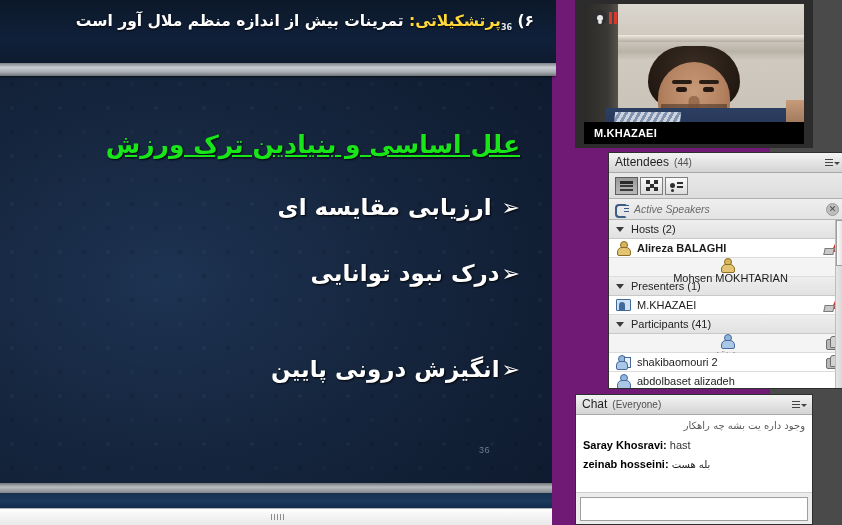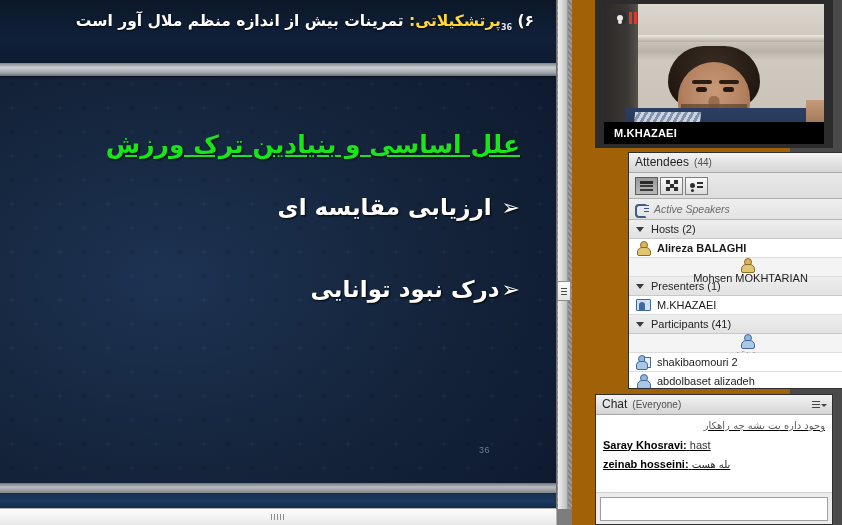--- a/index.html
+++ b/index.html
@@ -72,21 +72,21 @@
     position:absolute;right:36px;
     direction:rtl;
     font-family:"DejaVu Sans", sans-serif;
     font-size:23px;font-weight:bold;
     color:#ffffff;
     white-space:nowrap;
     text-shadow:1px 1px 2px rgba(0,0,0,.9);
   }
   .bullet .mark{font-size:22px;margin-left:2px;}
   #bullet-1{top:118px;}
-  #bullet-2{top:200px;}
+  #bullet-2{top:184px;}
   #bullet-3{top:280px;}
 
   .slide-pagenum{
     position:absolute;right:66px;bottom:54px;
     font-family:"Liberation Sans", sans-serif;
     font-size:9px;color:#6d7d91;letter-spacing:.5px;
   }
 
   .slide-footer-band{
     position:absolute;left:0;bottom:16px;width:100%;height:10px;
@@ -128,22 +128,22 @@
     border:1px solid #8d8d8d;border-radius:1px;
     display:flex;align-items:center;justify-content:center;
   }
   #collapse-handle .lines{
     width:6px;height:7px;
     background:repeating-linear-gradient(180deg,#4a4a4a 0 1px,transparent 1px 3px);
   }
 
   
   #right-col{
-    position:absolute;left:572px;top:0;width:218px;height:525px;
-    background:#a16207;
+    position:absolute;left:552px;top:0;width:218px;height:525px;
+    background:#701a75;
   }
   .pod{
     position:absolute;left:23px;width:238px;
     background:#ececec;
     border:1px solid #2e2e2e;
     box-sizing:border-box;
   }
   .pod-title{
     height:19px;line-height:19px;
     background:linear-gradient(180deg,#f3f3f3 0%,#e2e2e2 55%,#d4d4d4 100%);
@@ -376,21 +376,21 @@
   }
   #att-scroll .thumb{
     position:absolute;left:0;top:0;width:9px;height:46px;
     background:linear-gradient(90deg,#fbfbfb,#dcdcdc);border:1px solid #9d9d9d;box-sizing:border-box;
   }
 
   
   #pod-chat{top:394px;height:131px;}
   #chat-body{
     position:relative;height:78px;background:#fff;border-bottom:1px solid #cfcfcf;
-    padding:5px 7px 17px 7px;box-sizing:border-box;overflow:hidden;text-decoration:underline;
+    padding:5px 7px 17px 7px;box-sizing:border-box;overflow:hidden;
   }
   .chat-msg{font-size:11px;color:#1b1b1b;margin-bottom:7px;line-height:1.15;}
   .chat-msg .who{font-weight:bold;color:#000;}
   .chat-msg .txt{color:#333;}
   .chat-msg.rtl{direction:rtl;text-align:right;font-family:"DejaVu Sans",sans-serif;font-size:10px;color:#5a5a5a;}
   .chat-msg .rtltxt{direction:rtl;unicode-bidi:embed;font-family:"DejaVu Sans",sans-serif;font-size:10px;}
   #chat-input{
     position:absolute;left:4px;bottom:3px;width:228px;height:24px;
     background:#fff;border:1px solid #9f9f9f;box-sizing:border-box;
   }
@@ -417,20 +417,23 @@
       <div class="silver-band"></div>
 
       <div class="slide-body">
         <div class="slide-title">علل اساسی و بنیادین ترک ورزش</div>
 
         <div class="bullet" id="bullet-1">
           <span class="mark">➢</span><span> ارزیابی مقایسه ای</span>
         </div>
         <div class="bullet" id="bullet-2">
           <span class="mark">➢</span><span>درک نبود توانایی</span>
+        </div>
+        <div class="bullet" id="bullet-3">
+          <span class="mark">➢</span><span>انگیزش درونی پایین</span>
         </div>
 
         <div class="slide-pagenum">36</div>
       </div>
 
       <div class="slide-footer-band"></div>
       <div class="slide-footer-blue"></div>
     </div>
 
     <div id="share-scroll">

